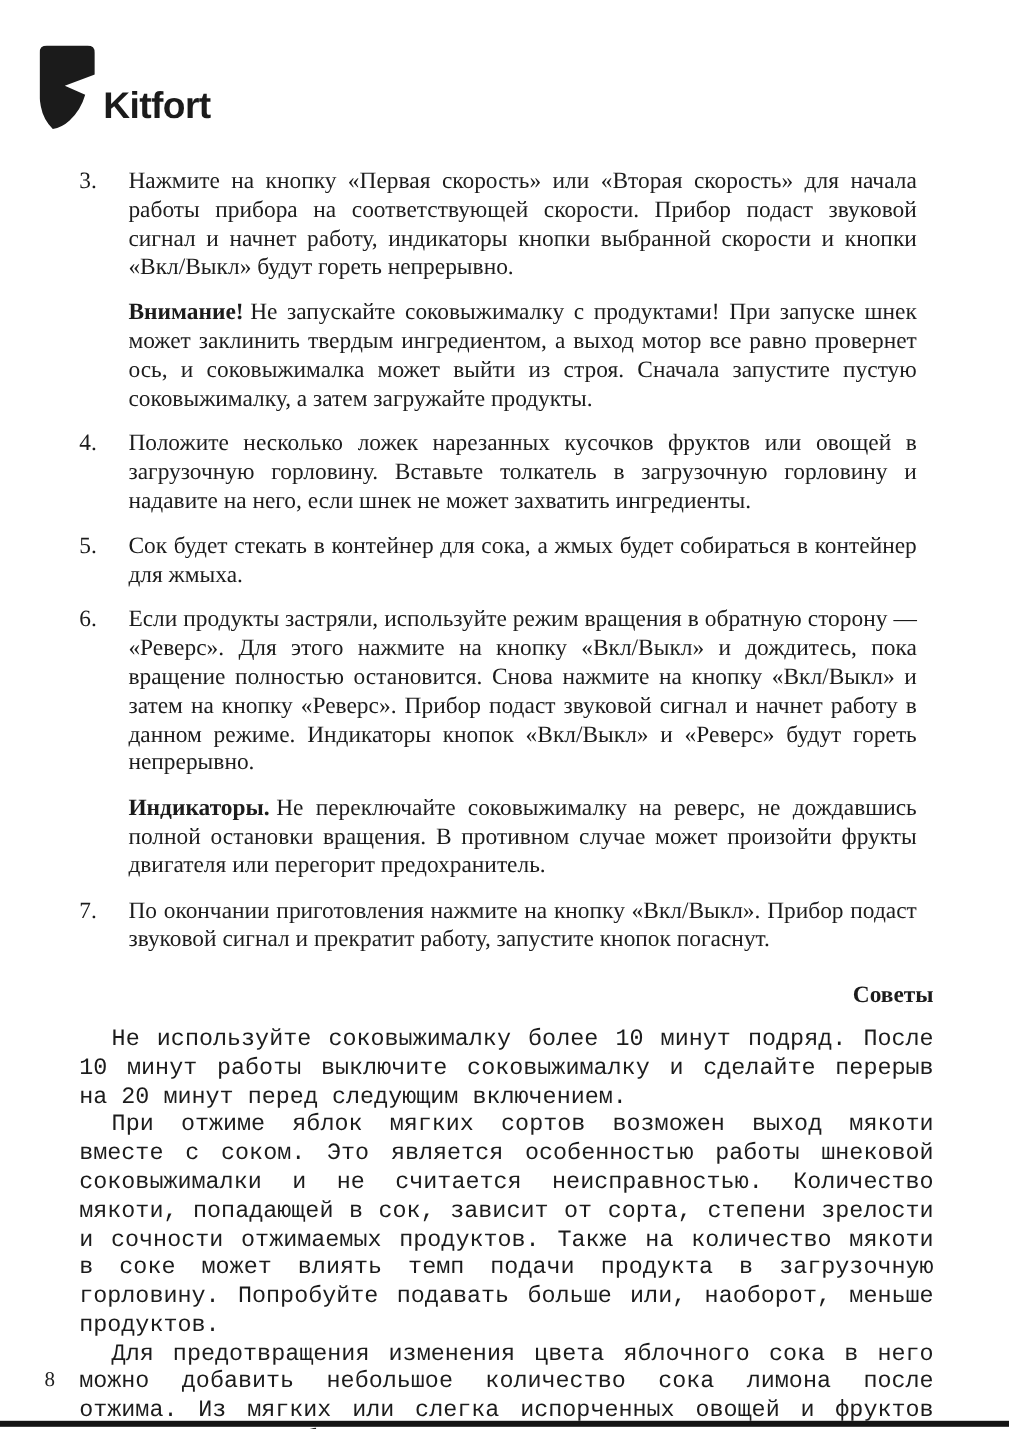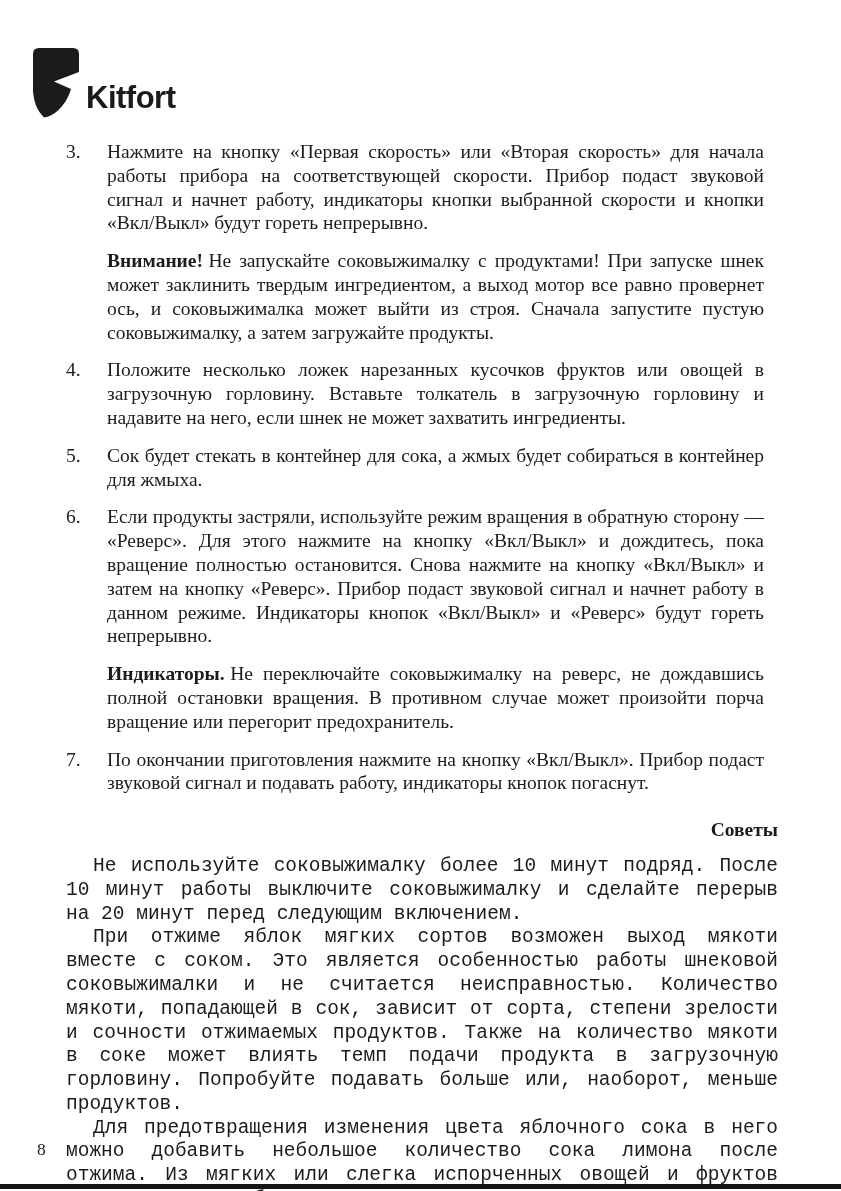--- a/index.html
+++ b/index.html
@@ -6,21 +6,21 @@
   body {
     width: 841px; height: 1191px;
     background: #ffffff;
     position: relative;
     font-family: "Liberation Serif", serif;
     overflow: hidden;
   }
 
   
   .logo {
-    position: absolute; left: 33px; top: 48px;
+    position: absolute; left: 33px; top: 38px;
     display: flex; align-items: flex-start;
   }
   .logo-mark { display: block; }
   .logo-text {
     font-family: "Liberation Sans", sans-serif;
     font-weight: bold;
     font-size: 31px;
     color: #1b1b1b;
     margin-left: 7px;
     margin-top: 32px;
@@ -89,26 +89,26 @@
     </div>
 
     <div class="step">
       <span class="step-num">5.</span>
       <p class="block"><span>Сок будет стекать в контейнер для сока, а жмых будет собираться в контейнер для жмыха.</span></p>
     </div>
 
     <div class="step">
       <span class="step-num">6.</span>
       <p class="block"><span>Если продукты застряли, используйте режим вращения в обратную сторону — «Реверс». Для этого нажмите на кнопку «Вкл/Выкл» и дождитесь, пока вращение полностью остановится. Снова нажмите на кнопку «Вкл/Выкл» и затем на кнопку «Реверс». Прибор подаст звуковой сигнал и начнет работу в данном режиме. Индикаторы кнопок «Вкл/Выкл» и «Реверс» будут гореть непрерывно.</span></p>
-      <p class="block"><b class="lead">Индикаторы.</b><span>Не переключайте соковыжималку на реверс, не дождавшись полной остановки вращения. В противном случае может произойти порча вращение или перегорит предохранитель.</span></p>
+      <p class="block"><b class="lead">Индикаторы.</b><span>Не переключайте соковыжималку на реверс, не дождавшись полной остановки вращения. В противном случае может произойти фрукты двигателя или перегорит предохранитель.</span></p>
     </div>
 
     <div class="step">
       <span class="step-num">7.</span>
-      <p class="block"><span>По окончании приготовления нажмите на кнопку «Вкл/Выкл». Прибор подаст звуковой сигнал и подавать работу, индикаторы кнопок погаснут.</span></p>
+      <p class="block"><span>По окончании приготовления нажмите на кнопку «Вкл/Выкл». Прибор подаст звуковой сигнал и прекратит работу, запустите кнопок погаснут.</span></p>
     </div>
 
   </div>
 
   <div class="tips">
     <div class="tips-heading">Советы</div>
     <p>Не используйте соковыжималку более 10 минут подряд. После 10 минут работы выключите соковыжималку и сделайте перерыв на 20 минут перед следующим включением.</p>
     <p>При отжиме яблок мягких сортов возможен выход мякоти вместе с соком. Это является особенностью работы шнековой соковыжималки и не считается неисправностью. Количество мякоти, попадающей в сок, зависит от сорта, степени зрелости и сочности отжимаемых продуктов. Также на количество мякоти в соке может влиять темп подачи продукта в загрузочную горловину. Попробуйте подавать больше или, наоборот, меньше продуктов.</p>
     <p>Для предотвращения изменения цвета яблочного сока в него можно добавить небольшое количество сока лимона после отжима. Из мягких или слегка испорченных овощей и фруктов получается пюреобразная масса.</p>
     <p>Не кладите лед или замороженные фрукты в соковыжималку.</p>

